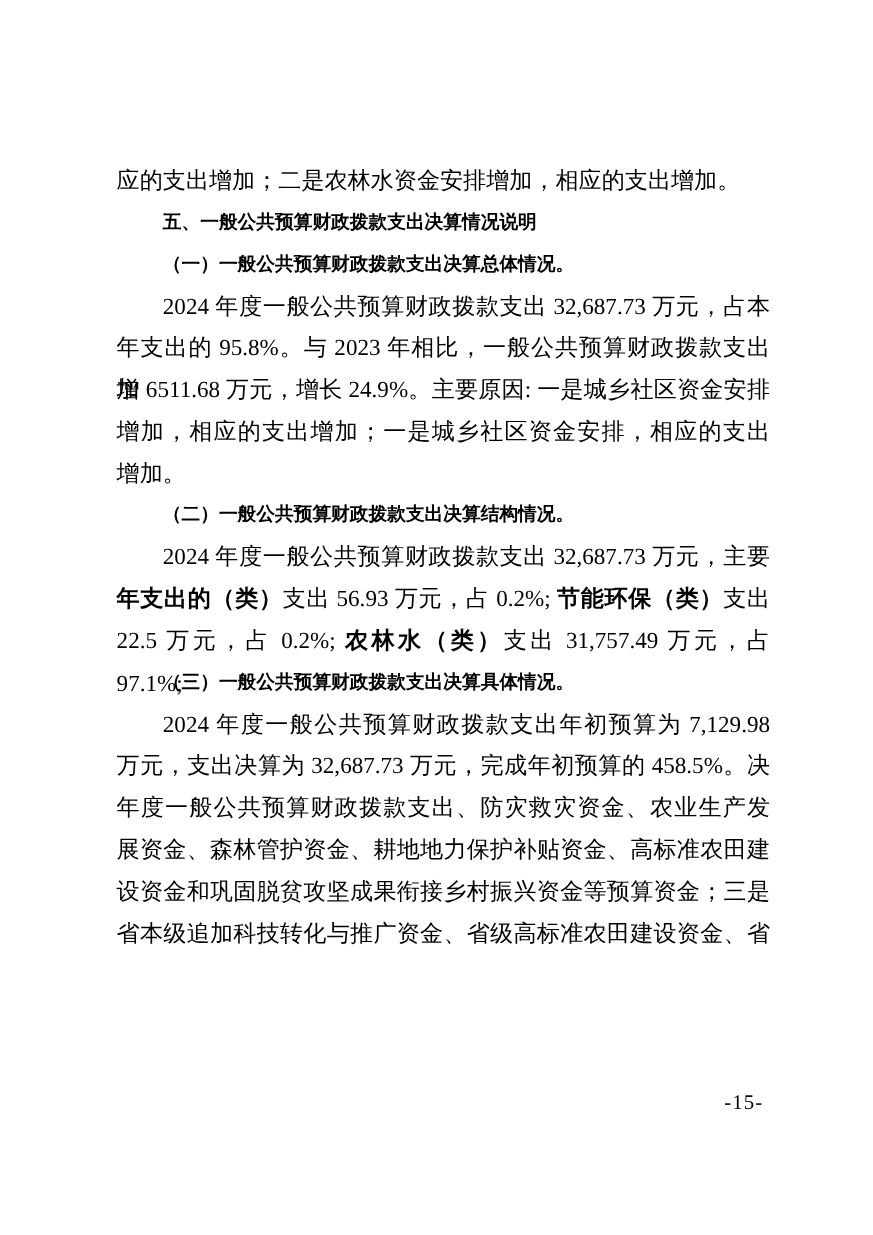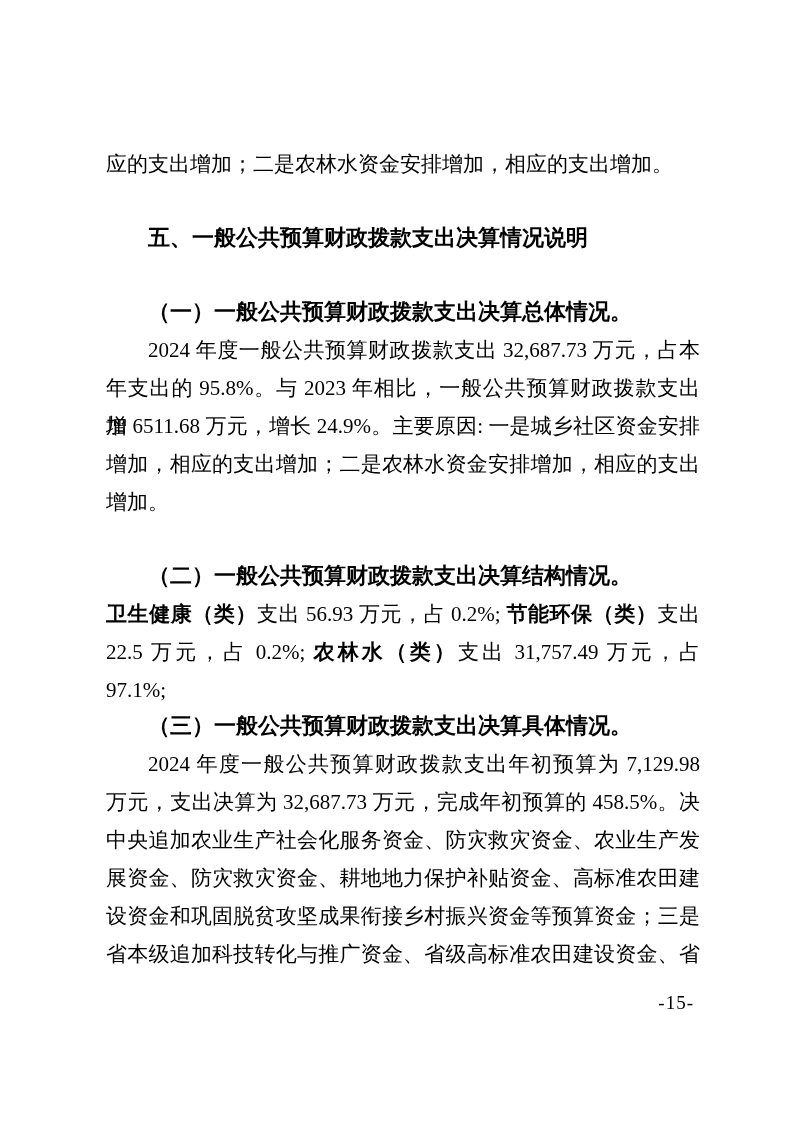--- a/index.html
+++ b/index.html
@@ -34,22 +34,21 @@
     text-align: justify;
     text-align-last: justify;
     text-justify: inter-character;
   }
   .line.indent {
     text-indent: 42px;
   }
   .line.heading {
     font-family: "Liberation Sans", sans-serif;
     font-weight: 700;
-    font-size: 22px;
-    margin-top: 36px;
+    font-size: 17px;
   }
   .b {
     font-family: "Liberation Sans", sans-serif;
     font-weight: 700;
   }
   .page-number {
     position: absolute;
     top: 992px;
     right: 100px;
     font-size: 19px;
@@ -61,27 +60,28 @@
 <body>
 
 <div class="page">
   <div class="content">
       <div class="line"><span>应的支出增加；二是农林水资金安排增加，相应的支出增加。</span></div>
       <div class="line heading indent"><span class="b">五、一般公共预算财政拨款支出决算情况说明</span></div>
       <div class="line heading indent"><span class="b">（一）一般公共预算财政拨款支出决算总体情况。</span></div>
       <div class="line indent justify"><span>2024 年度一般公共预算财政拨款支出 32,687.73 万元，占本</span></div>
       <div class="line justify"><span>年支出的 95.8%。与 2023 年相比，一般公共预算财政拨款支出增</span></div>
       <div class="line justify"><span>加 6511.68 万元，增长 24.9%。主要原因: 一是城乡社区资金安排</span></div>
-      <div class="line justify"><span>增加，相应的支出增加；二是农林水资金安排增加，相应的支出</span></div>
+      <div class="line justify"><span>增加，相应的支出增加；一是城乡社区资金安排，相应的支出</span></div>
       <div class="line"><span>增加。</span></div>
       <div class="line heading indent"><span class="b">（二）一般公共预算财政拨款支出决算结构情况。</span></div>
-      <div class="line justify"><span class="b">卫生健康（类）</span><span>支出 56.93 万元，占 0.2%; </span><span class="b">节能环保（类）</span><span>支出</span></div>
+      <div class="line indent justify"><span>2024 年度一般公共预算财政拨款支出 32,687.73 万元，主要</span></div>
+      <div class="line justify"><span class="b">年支出的（类）</span><span>支出 56.93 万元，占 0.2%; </span><span class="b">节能环保（类）</span><span>支出</span></div>
       <div class="line justify"><span>22.5 万元，占 0.2%; </span><span class="b">农林水（类）</span><span>支出 31,757.49 万元，占 97.1%;</span></div>
       <div class="line heading indent"><span class="b">（三）一般公共预算财政拨款支出决算具体情况。</span></div>
       <div class="line indent justify"><span>2024 年度一般公共预算财政拨款支出年初预算为 7,129.98</span></div>
       <div class="line justify"><span>万元，支出决算为 32,687.73 万元，完成年初预算的 458.5%。决</span></div>
-      <div class="line justify"><span>中央追加农业生产社会化服务资金、防灾救灾资金、农业生产发</span></div>
-      <div class="line justify"><span>展资金、防灾救灾资金、耕地地力保护补贴资金、高标准农田建</span></div>
+      <div class="line justify"><span>年度一般公共预算财政拨款支出、防灾救灾资金、农业生产发</span></div>
+      <div class="line justify"><span>展资金、森林管护资金、耕地地力保护补贴资金、高标准农田建</span></div>
       <div class="line justify"><span>设资金和巩固脱贫攻坚成果衔接乡村振兴资金等预算资金；三是</span></div>
       <div class="line justify"><span>省本级追加科技转化与推广资金、省级高标准农田建设资金、省</span></div>
     </div>
   <div class="page-number">-15-</div>
 </div>
 
 </body></html>

